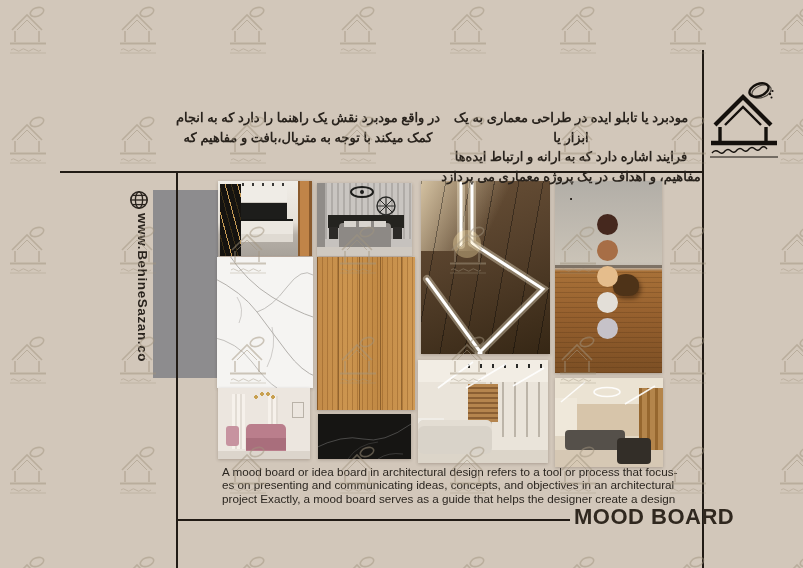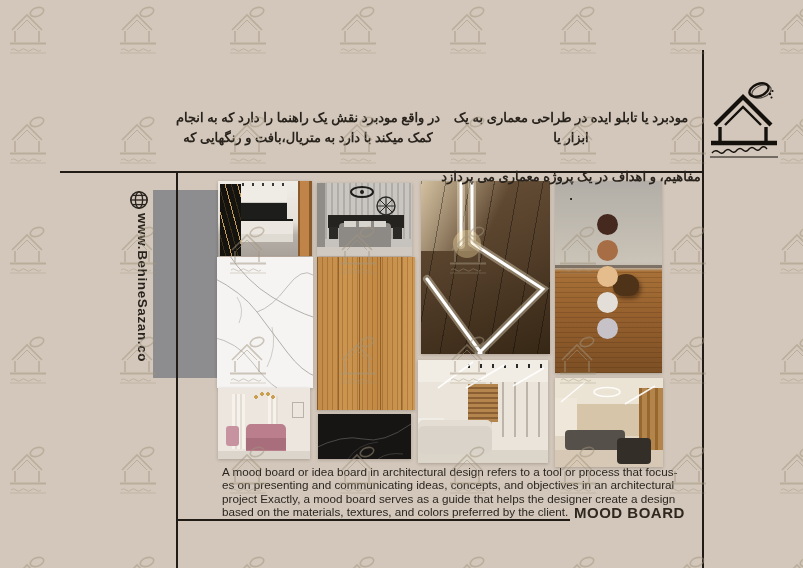--- a/index.html
+++ b/index.html
@@ -26,21 +26,21 @@
   
   .persian{position:absolute;direction:rtl;text-align:center;font-size:13px;font-weight:700;
     color:#29231d;line-height:1.5;z-index:30;}
   #persian-left{left:172px;top:108px;width:272px;}
   #persian-right{left:440px;top:108px;width:262px;}
 
   
   #description{position:absolute;left:222px;top:465px;width:390px;font-size:11.7px;
     line-height:13.4px;color:#2b2620;z-index:30;}
   #description span{display:block;white-space:nowrap;}
-  #board-title{position:absolute;left:574px;top:504px;font-size:15px;font-weight:600;
+  #board-title{position:absolute;left:574px;top:504px;font-size:22px;font-weight:600;
     letter-spacing:.5px;color:#30281f;z-index:30;}
 
   
   #logo{left:708px;top:78px;width:80px;height:86px;z-index:30;}
 
   
   .photo{position:absolute;z-index:20;overflow:hidden;box-shadow:0 1px 3px rgba(60,45,30,.25);}
   .photo>div,.photo>svg{position:absolute;}
 
   #ph-kitchen{left:218px;top:181px;width:94px;height:75px;background:linear-gradient(#f0ede7 0%,#e5e0d8 55%,#b6b0a8 72%,#a8a29a 100%);}
@@ -132,25 +132,25 @@
     <circle cx="10" cy="10" r="8.2" fill="none" stroke="#29231d" stroke-width="1.6"></circle>
     <ellipse cx="10" cy="10" rx="3.6" ry="8.2" fill="none" stroke="#29231d" stroke-width="1.3"></ellipse>
     <line x1="1.8" y1="10" x2="18.2" y2="10" stroke="#29231d" stroke-width="1.3"></line>
     <line x1="3" y1="5.4" x2="17" y2="5.4" stroke="#29231d" stroke-width="1.3"></line>
     <line x1="3" y1="14.6" x2="17" y2="14.6" stroke="#29231d" stroke-width="1.3"></line>
   </svg>
   <div class="abs" id="site-url">www.BehineSazan.co</div>
 
   <div class="persian" id="persian-left" dir="rtl">
     <span>در واقع مودبرد نقش یک راهنما را دارد که به انجام</span><br>
-    <span>کمک میکند با دارد به متریال،بافت و رنگهایی که</span><br>
+    <span>کمک میکند با توجه به متریال،بافت و مفاهیم که</span><br>
   </div>
   <div class="persian" id="persian-right" dir="rtl">
     <span>مودبرد یا تابلو ایده در طراحی معماری به یک ابزار یا</span><br>
-    <br>
+    <span>فرایند اشاره دارد که به ارانه و ارتباط ایده‌ها</span><br>
     <span>مفاهیم، و اهداف در یک پروژه معماری می پردازد .</span>
   </div>
 
   <svg class="abs" id="logo" viewBox="0 0 80 86">
     <g fill="none" stroke="#14100c">
       <ellipse cx="51" cy="12" rx="10" ry="6" stroke-width="2.4" transform="rotate(-22 51 12)"></ellipse>
       <ellipse cx="53.5" cy="13.5" rx="10" ry="6" stroke-width="1.2" transform="rotate(-22 53.5 13.5)" opacity=".7"></ellipse>
       <circle cx="62" cy="16" r="1.2" fill="#14100c" stroke="none"></circle>
       <circle cx="64.5" cy="13" r="1.1" fill="#14100c" stroke="none"></circle>
       <circle cx="63.5" cy="19.5" r="1" fill="#14100c" stroke="none"></circle>
@@ -286,21 +286,20 @@
           <path d="M70 26 L100 8"></path>
         <ellipse cx="52" cy="14" rx="13" ry="4.5"></ellipse>
       </g>
     </svg>
   </div>
 
   <div id="description">
     <span>A mood board or idea board in architectural design refers to a tool or process that focus-</span>
     <span>es on presenting and communicating ideas, concepts, and objectives in an architectural</span>
     <span>project Exactly, a mood board serves as a guide that helps the designer create a design</span>
-    <span>based on the materials, textures, and colors preferred by the client.</span>
   </div>
   <div id="board-title">MOOD BOARD</div>
 
   <div id="watermarks">
       <div class="wm" style="left: 8px; top: 5px;"><svg width="40" height="52" viewBox="0 0 40 52">
           <g fill="none" stroke="#a2957f" stroke-width="1.6">
             <ellipse cx="29" cy="7" rx="7" ry="4.2" transform="rotate(-20 29 7)"></ellipse>
             <path d="M4 25 L19 10 L34 25"></path>
             <path d="M9 25 L19 15 L29 25" stroke-width="1"></path>
             <path d="M7 26 V37 M31 26 V37"></path>

